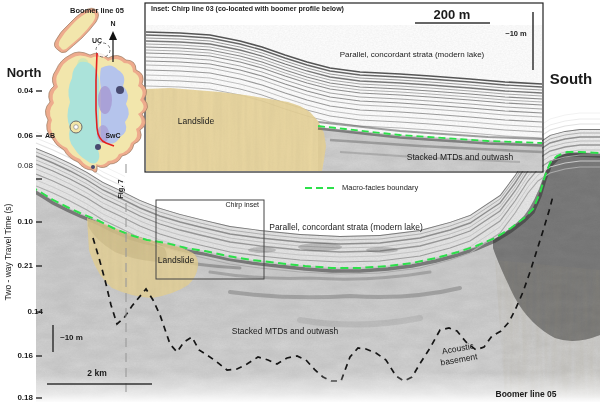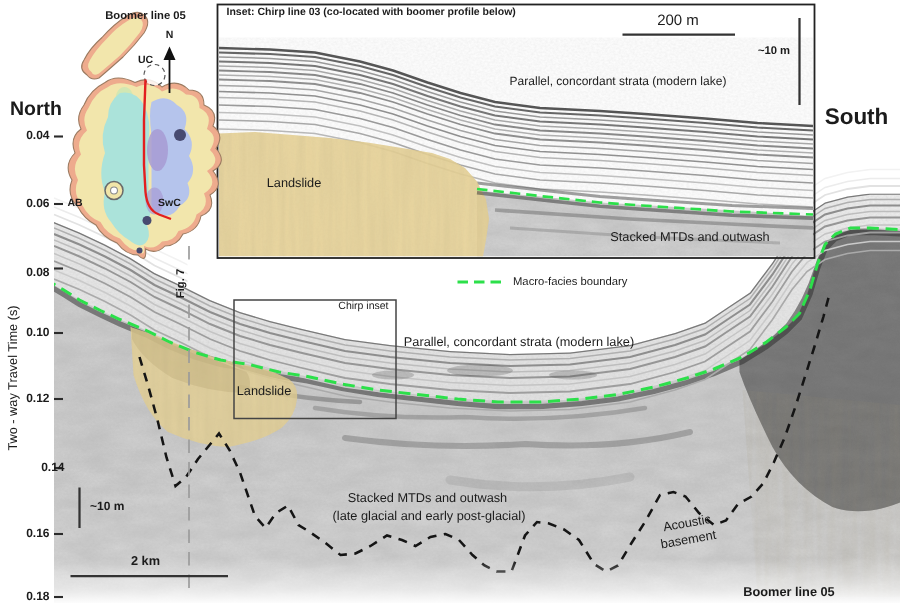--- a/index.html
+++ b/index.html
@@ -228,46 +228,45 @@
     </g>
   </g>
 </svg>
 
 <div class="lbl c" style="left:24px;top:73px;font-size:13px;font-weight:600">North</div>
 <div class="lbl c" style="left:571px;top:79px;font-size:15px;font-weight:600">South</div>
 <div class="lbl" style="left:9px;top:252px;transform:translate(-50%,-50%) rotate(-90deg);font-size:8.5px">Two - way Travel Time (s)</div>
 
 <div class="lbl" style="left:33px;top:91px;transform:translate(-100%,-50%);font-size:8px;font-weight:600">0.04</div>
 <div class="lbl" style="left:33px;top:136px;transform:translate(-100%,-50%);font-size:8px;font-weight:700">0.06</div>
-<div class="lbl" style="left:33px;top:182px;transform:translate(-100%,-50%);font-size:8px;font-weight:700">0.08</div>
+<div class="lbl" style="left:33px;top:166px;transform:translate(-100%,-50%);font-size:8px;font-weight:400">0.08</div>
 <div class="lbl" style="left:33px;top:222px;transform:translate(-100%,-50%);font-size:8px;font-weight:600">0.10</div>
-<div class="lbl" style="left:33px;top:266px;transform:translate(-100%,-50%);font-size:8px;font-weight:600">0.12</div>
+<div class="lbl" style="left:33px;top:266px;transform:translate(-100%,-50%);font-size:8px;font-weight:600">0.21</div>
 <div class="lbl" style="left:43px;top:312px;transform:translate(-100%,-50%);font-size:8px;font-weight:600">0.14</div>
 <div class="lbl" style="left:33px;top:356px;transform:translate(-100%,-50%);font-size:8px;font-weight:700">0.16</div>
 <div class="lbl" style="left:33px;top:398px;transform:translate(-100%,-50%);font-size:8px;font-weight:700">0.18</div>
 
 <div class="lbl c" style="left:97px;top:11px;font-size:7.5px;font-weight:600">Boomer line 05</div>
 <div class="lbl c" style="left:113px;top:24px;font-size:7px;font-weight:700">N</div>
 <div class="lbl c" style="left:97px;top:41px;font-size:7px;font-weight:600">UC</div>
 <div class="lbl c" style="left:50px;top:136px;font-size:7px;font-weight:600">AB</div>
 <div class="lbl c" style="left:113px;top:136px;font-size:7px;font-weight:600">SwC</div>
 
 <div class="lbl" style="left:151px;top:5px;font-size:7px;font-weight:600">Inset: Chirp line 03 (co-located with boomer profile below)</div>
-<div class="lbl c" style="left:452px;top:15px;font-size:10px;font-weight:400">200 m</div>
+<div class="lbl c" style="left:452px;top:15px;font-size:13px;font-weight:700">200 m</div>
 <div class="lbl c" style="left:516px;top:34px;font-size:7.5px;font-weight:600">~10 m</div>
 <div class="lbl c" style="left:412px;top:55px;font-size:8px">Parallel, concordant strata (modern lake)</div>
 <div class="lbl c" style="left:196px;top:122px;font-size:8.5px">Landslide</div>
 <div class="lbl c" style="left:460px;top:158px;font-size:8.5px">Stacked MTDs and outwash</div>
 <div class="lbl" style="left:342px;top:188px;transform:translateY(-50%);font-size:7.5px">Macro-facies boundary</div>
 
 <div class="lbl" style="left:121px;top:189px;transform:translate(-50%,-50%) rotate(-90deg);font-size:7.5px;font-weight:600">Fig. 7</div>
 <div class="lbl" style="left:259px;top:205px;transform:translate(-100%,-50%);font-size:7px">Chirp inset</div>
 <div class="lbl c" style="left:346px;top:228px;font-size:8.5px">Parallel, concordant strata (modern lake)</div>
 <div class="lbl c" style="left:176px;top:261px;font-size:8.5px">Landslide</div>
 <div class="lbl c" style="left:285px;top:332px;font-size:8.5px">Stacked MTDs and outwash</div>
-<div class="lbl c" style="left:286px;top:344px;font-size:8.5px">(late glacial and early post-glacial)</div>
 <div class="lbl" style="left:458px;top:349px;transform:translate(-50%,-50%) rotate(-10deg);font-size:8.5px">Acoustic</div>
 <div class="lbl" style="left:459px;top:360px;transform:translate(-50%,-50%) rotate(-10deg);font-size:8.5px">basement</div>
 <div class="lbl" style="left:60px;top:338px;transform:translateY(-50%);font-size:8px;font-weight:600">~10 m</div>
 <div class="lbl c" style="left:97px;top:374px;font-size:8.5px;font-weight:600">2 km</div>
 <div class="lbl c" style="left:526px;top:395px;font-size:8.5px;font-weight:600">Boomer line 05</div>
 
 </div>
 
 </body></html>

